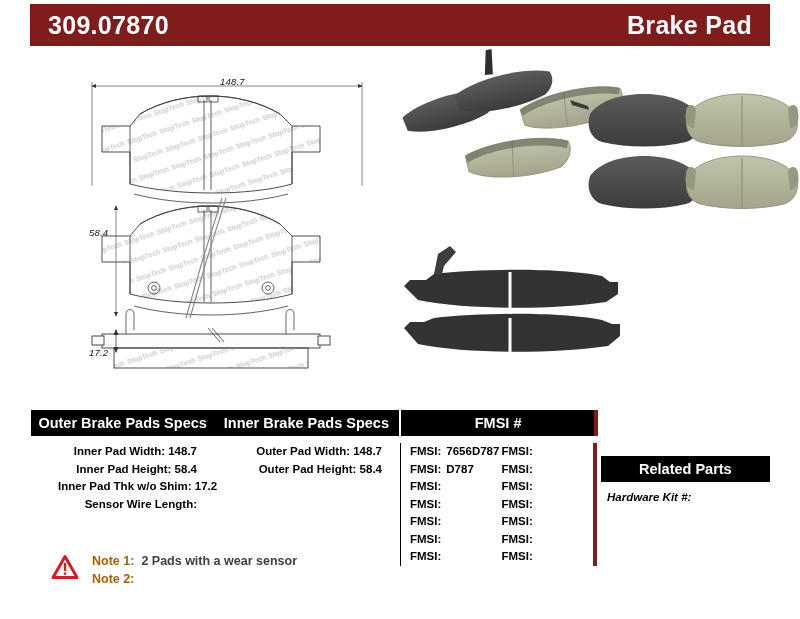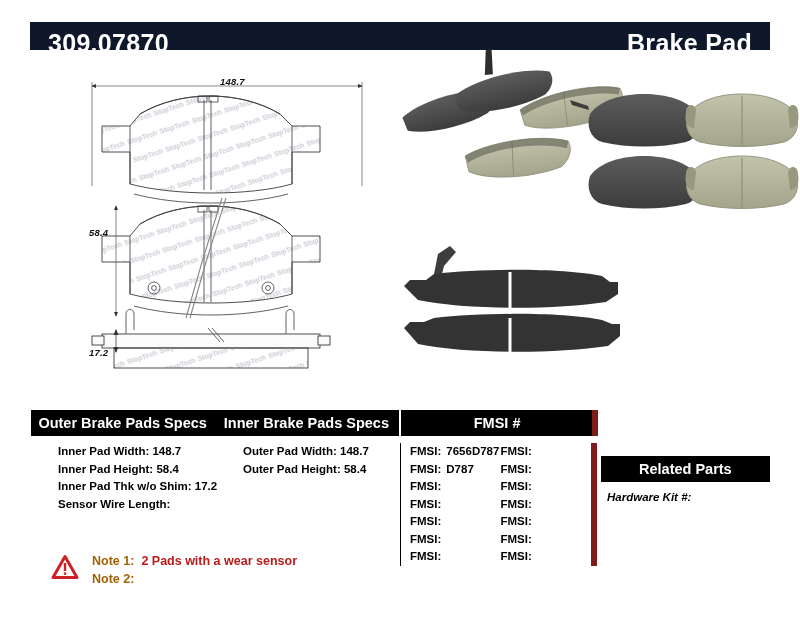--- a/index.html
+++ b/index.html
@@ -1,58 +1,58 @@
 <!DOCTYPE html>
 <html><head>
 <meta charset="utf-8">
 <style>
   html,body{margin:0;padding:0;background:#ffffff;}
   body{width:800px;height:619px;font-family:"Liberation Sans",sans-serif;color:#000;overflow:hidden;position:relative;}
 
   
-  .titlebar{position:absolute;left:30px;top:22px;width:740px;height:28px;background:#0f172a;color:#fff;}
+  .titlebar{position:absolute;left:30px;top:4px;width:740px;height:42px;background:#7f1d1d;color:#fff;}
   .titlebar .pn{position:absolute;left:18px;top:7px;font-size:25px;font-weight:bold;letter-spacing:.3px;}
   .titlebar .pt{position:absolute;right:18px;top:7px;font-size:25px;font-weight:bold;letter-spacing:.3px;}
 
   
   .drawings{position:absolute;left:30px;top:66px;width:360px;height:320px;}
   .photos{position:absolute;left:390px;top:66px;width:380px;height:320px;}
 
-  .dimlabel{position:absolute;font-size:9.5px;font-weight:bold;font-style:italic;color:#111;letter-spacing:.2px;}
+  .dimlabel{position:absolute;font-size:9.5px;font-weight:normal;font-style:italic;color:#111;letter-spacing:.2px;}
 
   svg{display:block;overflow:visible;}
 
   
   .table{position:absolute;left:30px;top:410px;width:740px;}
   .hdrrow{display:flex;height:26px;}
   .hdr{background:#000;color:#fff;font-size:14.5px;font-weight:bold;display:flex;align-items:center;justify-content:center;height:26px;box-sizing:border-box;}
   .gap{width:3px;background:#fff;height:26px;}
 
   .bodyrow{display:flex;margin-top:7px;}
   .col{box-sizing:border-box;}
   .col-inner{width:185px;}
   .col-outer{width:185px;}
-  .col-fmsi{width:197px;border-left:1px solid #000;border-right:6px solid #7f1d1d;}
+  .col-fmsi{width:197px;border-left:1px solid #000;border-right:4px solid #7f1d1d;}
   .col-related{width:170px;margin-top:46px;}
 
-  .specline{font-size:11.5px;font-weight:bold;padding-right:18px;line-height:17.5px;white-space:nowrap;margin-left:28px;}
+  .specline{font-size:11.5px;font-weight:bold;text-align:right;padding-right:18px;line-height:17.5px;white-space:nowrap;margin-left:28px;}
 
   .fmsi-wrap{display:flex;padding-left:9px;padding-top:0;}
   .fmsi-sub{width:95px;}
   .fmsi-line{font-size:11.5px;font-weight:bold;line-height:17.5px;white-space:nowrap;}
   .fmsi-val{padding-left:5px;}
 
   .related-line{font-size:11.5px;font-weight:bold;line-height:17.5px;padding-left:10px;white-space:nowrap;font-style:italic;}
 
   
   .notes{position:absolute;left:52px;top:552px;display:flex;align-items:flex-start;}
   .warnicon{width:26px;height:24px;margin-right:14px;margin-top:3px;}
   .noteline{font-size:12.5px;font-weight:bold;line-height:18px;white-space:nowrap;}
   .notelabel{color:#a16207;}
-  .noteval{color:#b91c1c;padding-left:7px;}
+  .noteval{color:#404040;padding-left:7px;}
 </style>
 </head>
 <body>
 
 <div class="titlebar">
   <span class="pn">309.07870</span>
   <span class="pt">Brake Pad</span>
 </div>
 
 <div class="drawings">

